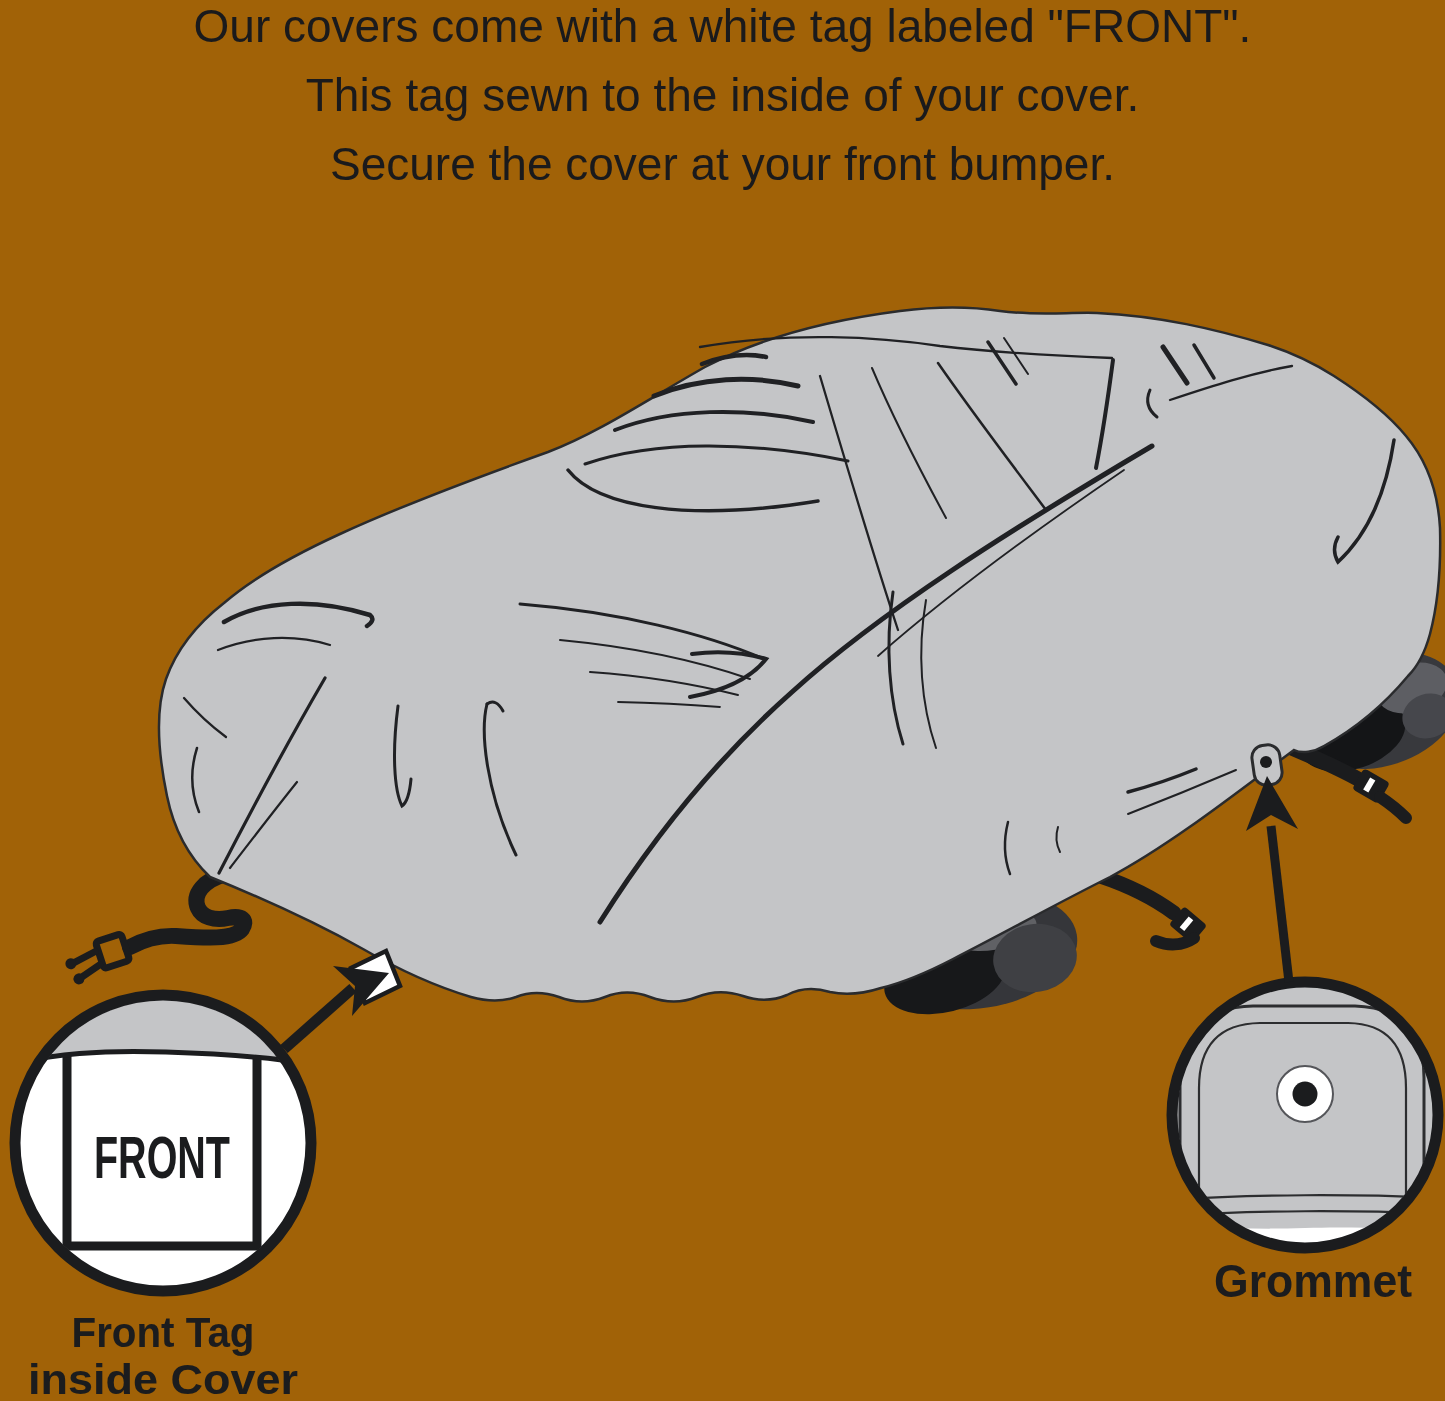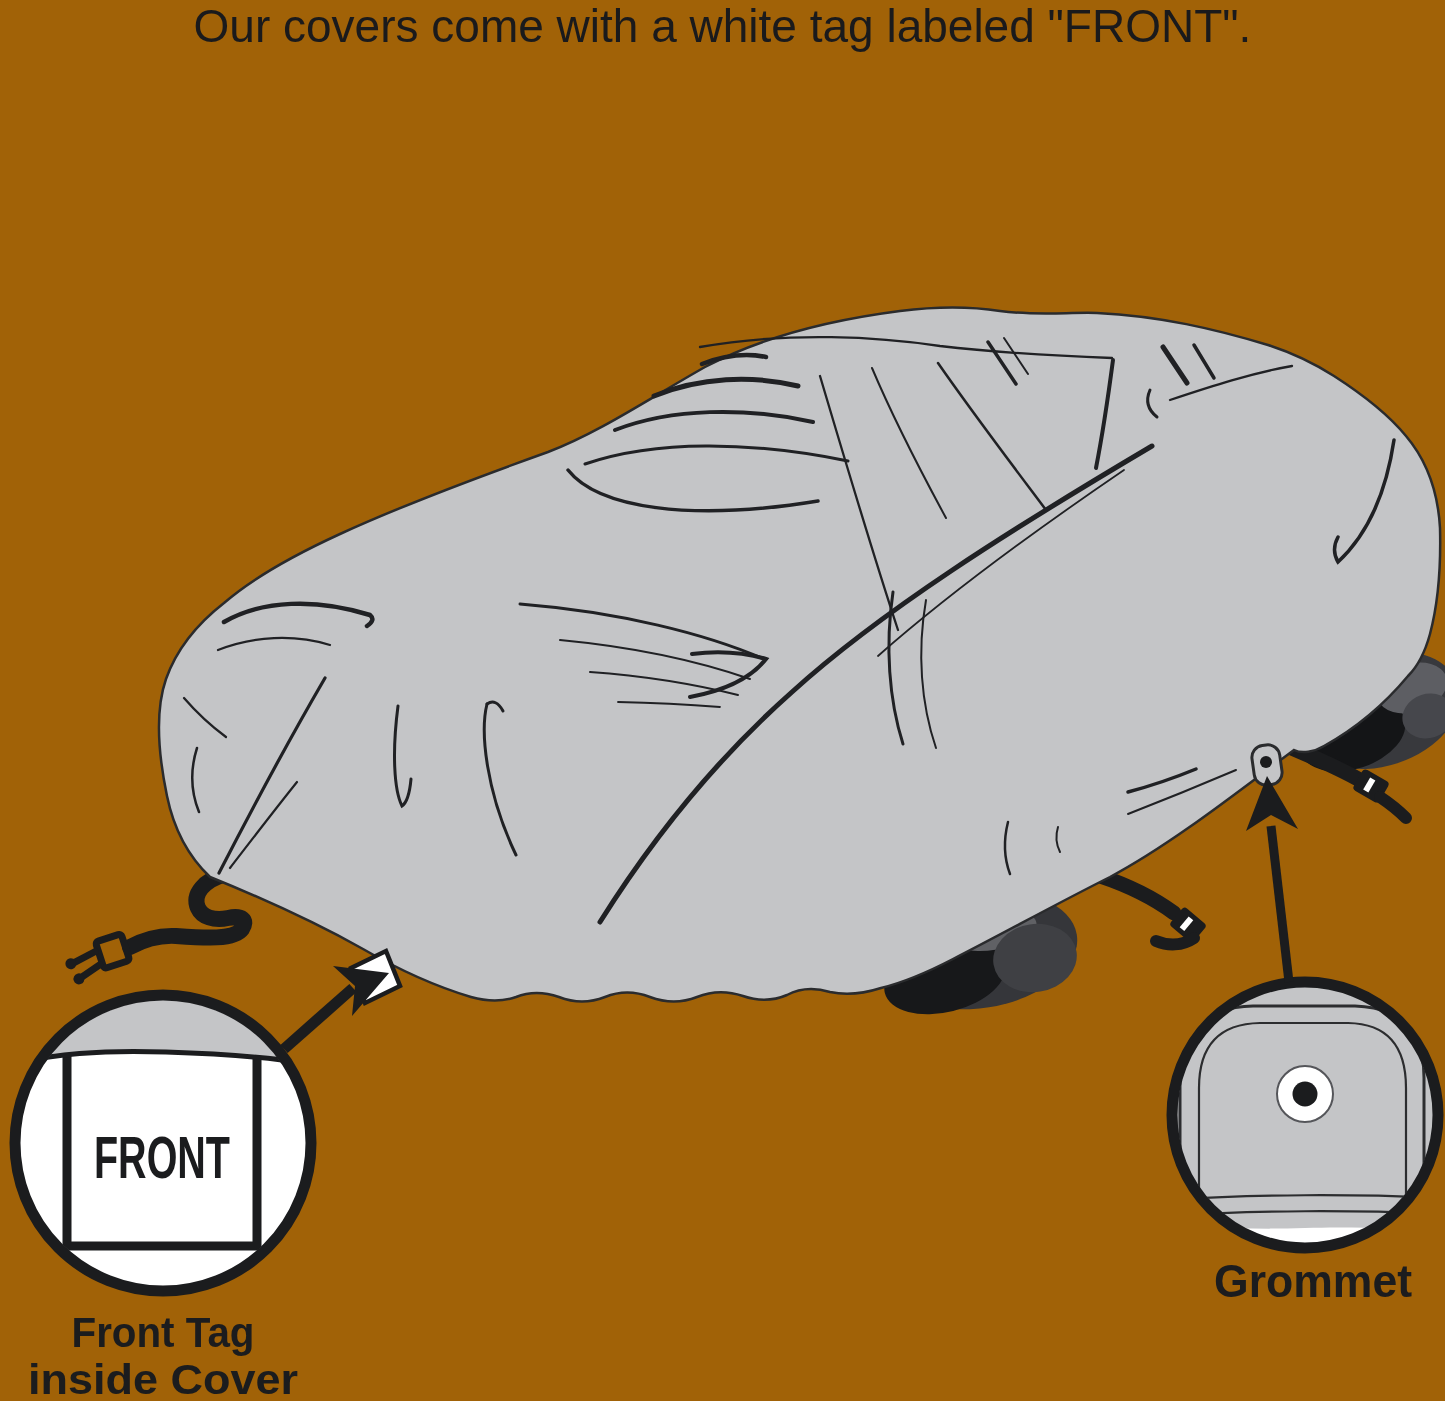--- a/index.html
+++ b/index.html
@@ -16,20 +16,22 @@
   .arrow-head{fill:#1b1c1e;}
   .strap{fill:none;stroke:#1b1c1e;stroke-linecap:round;stroke-linejoin:round;}
 </style>
 </head>
 <body>
 
 <div class="canvas">
 
   <div class="hdr">
     <div>Our covers come with a white tag labeled "FRONT".</div>
+    <div>This tag sewn to the inside of your cover.</div>
+    <div>Secure the cover at your front bumper.</div>
   </div>
 
   <svg width="1445" height="1401" viewBox="0 0 1445 1401">
     <defs>
       <clipPath id="clipC1">
           <circle cx="163" cy="1143" r="143"></circle>
         </clipPath>
       <clipPath id="clipC2">
           <circle cx="1305" cy="1115" r="128"></circle>
         </clipPath>

